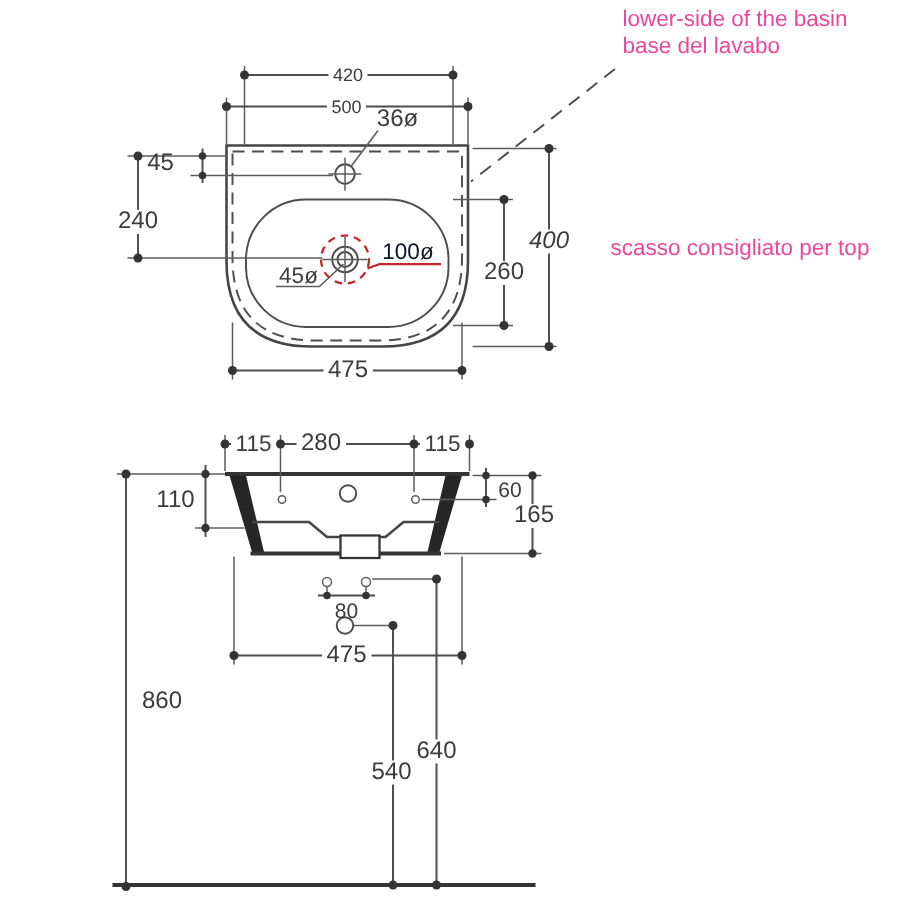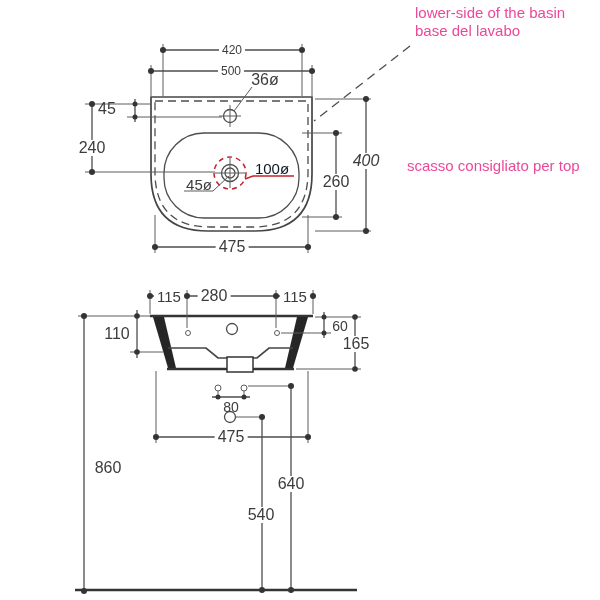--- a/index.html
+++ b/index.html
@@ -234,16 +234,16 @@
 
   <span class="lbl md bg" style="left:169px;top:296px;">115</span>
   <span class="lbl bg" style="left:214px;top:296px;">280</span>
   <span class="lbl md bg" style="left:295px;top:296px;">115</span>
   <span class="lbl" style="left:117px;top:334px;">110</span>
   <span class="lbl sm" style="left:340px;top:326px;">60</span>
   <span class="lbl bg" style="left:356px;top:344px;">165</span>
   <span class="lbl sm" style="left:231px;top:407px;">80</span>
   <span class="lbl bg" style="left:231px;top:437px;">475</span>
   <span class="lbl bg" style="left:84px;top:468px;margin-left:24px;">860</span>
-  <span class="lbl bg" style="left:291px;top:484px;">640</span>
+  <span class="lbl bg" style="left:291px;top:501px;">640</span>
   <span class="lbl bg" style="left:261px;top:515px;">540</span>
 
 </div>
 
 </body></html>

